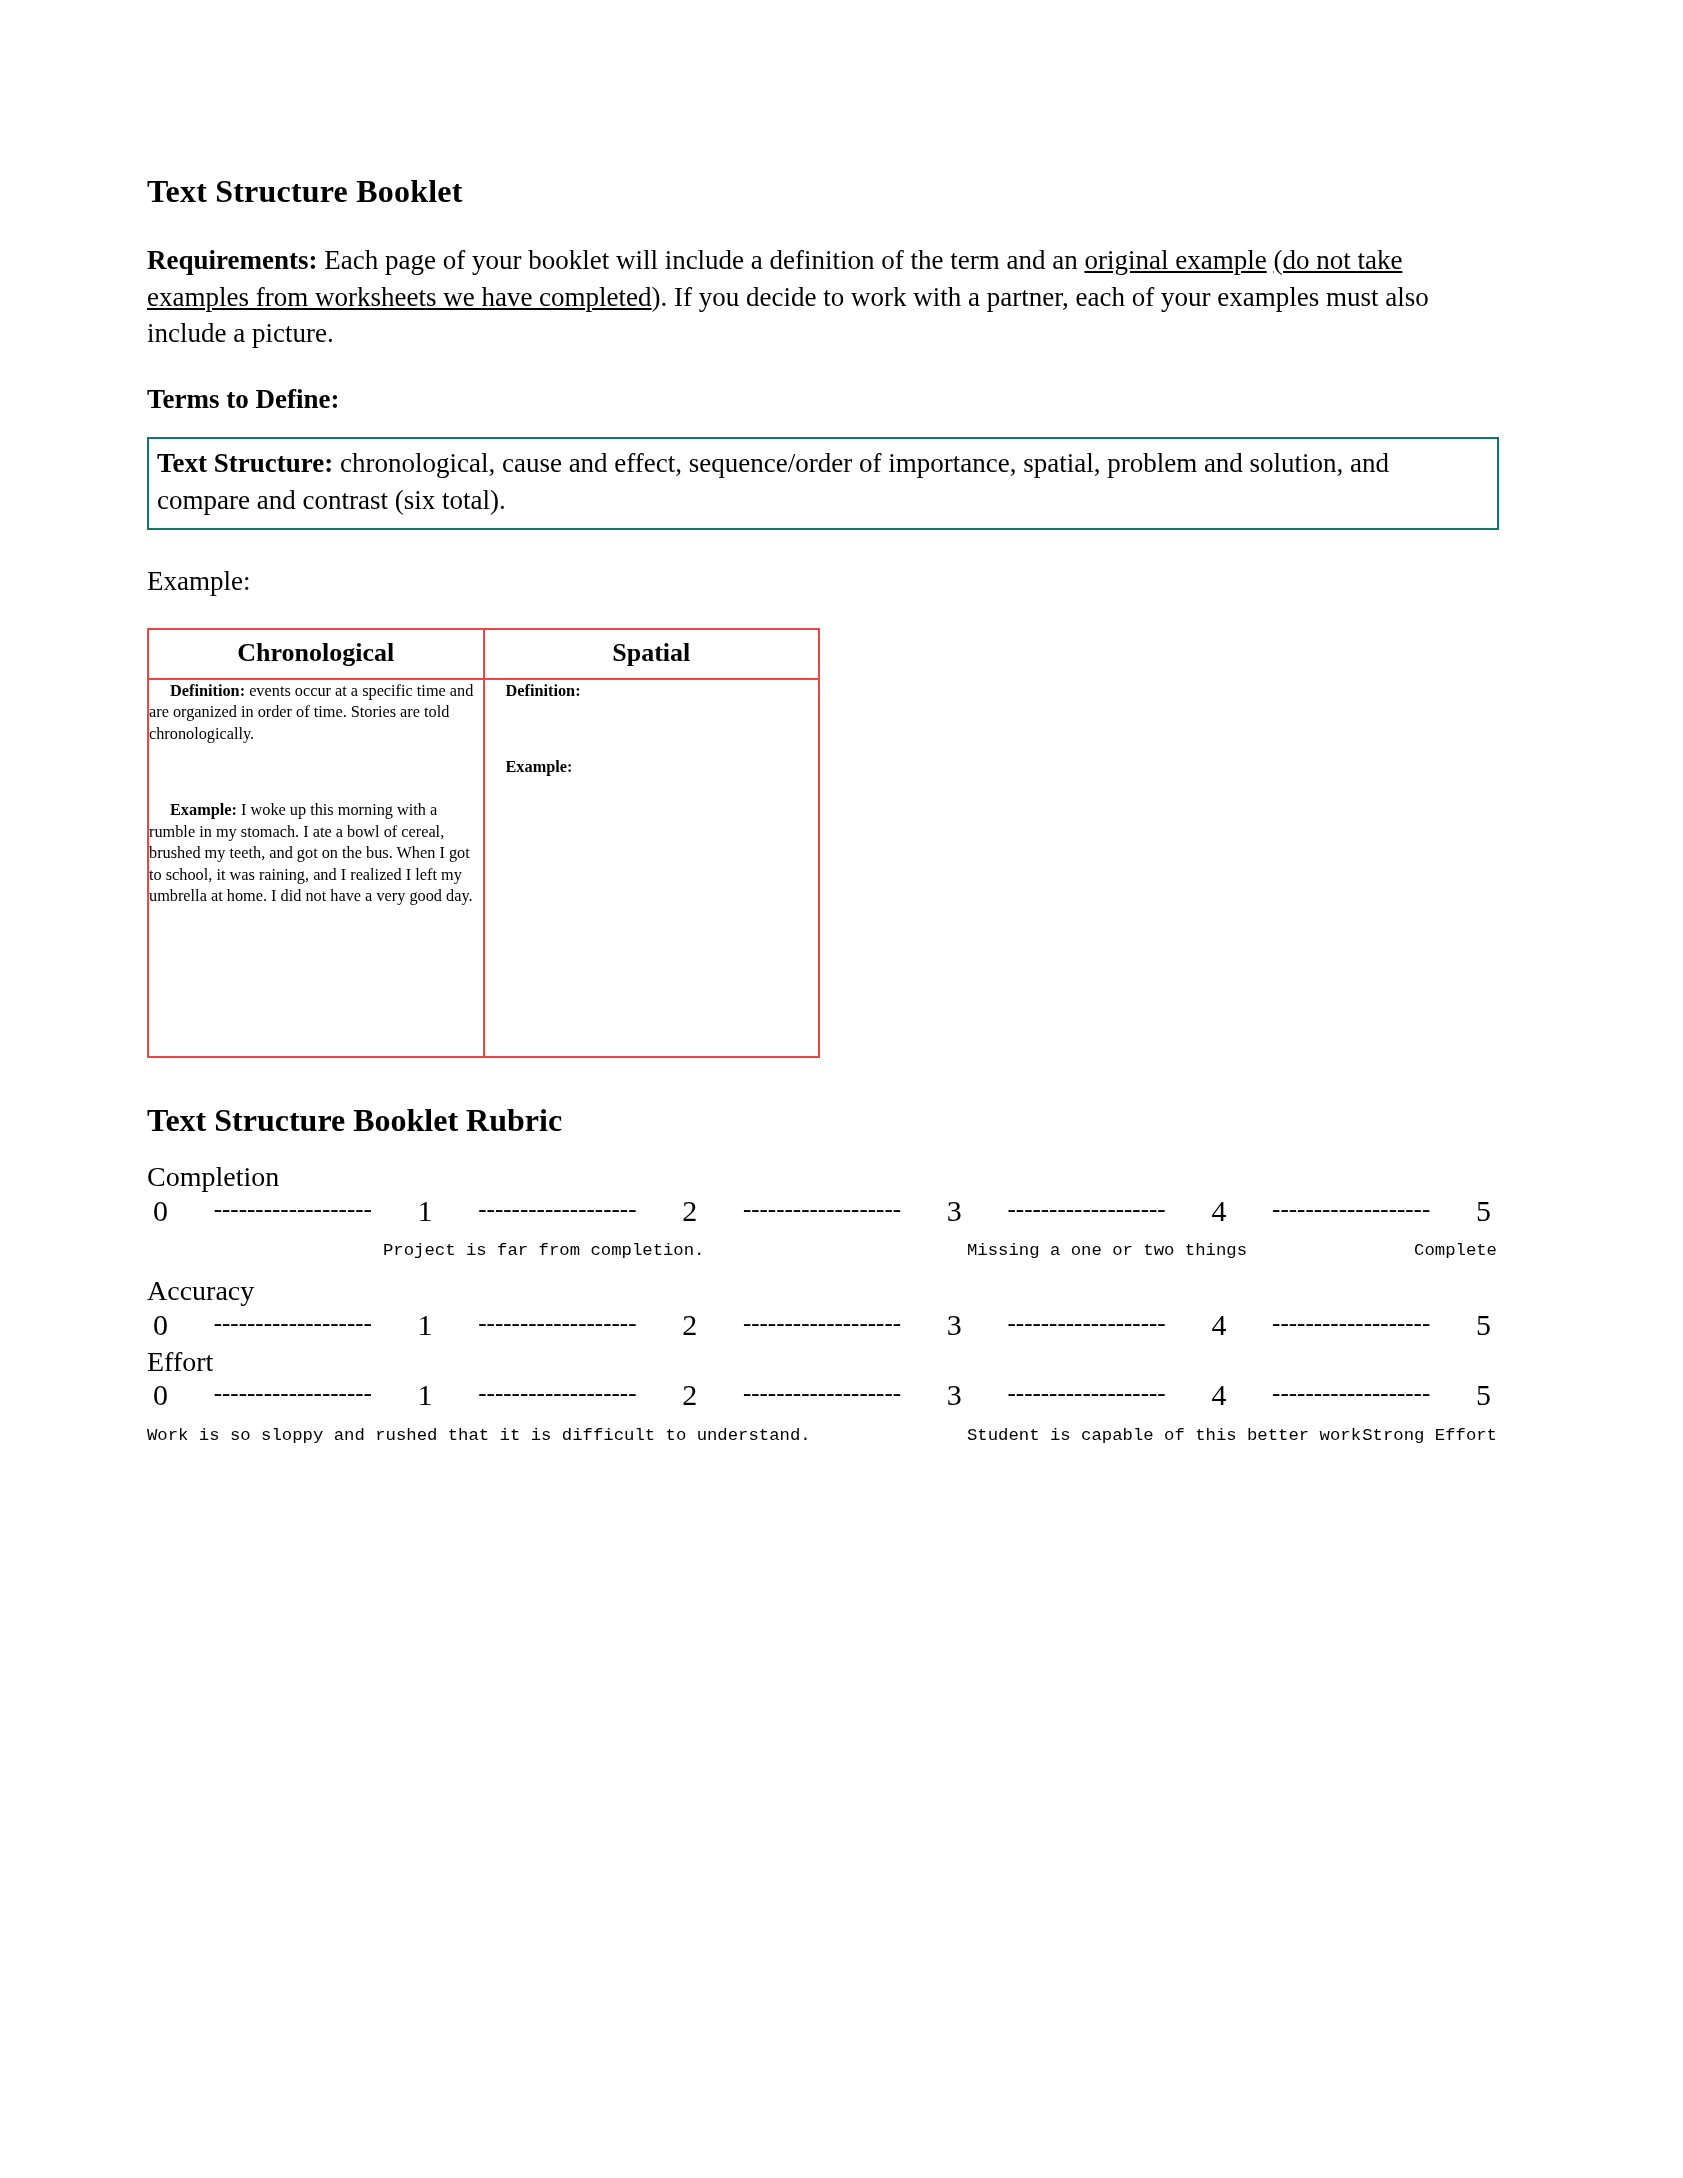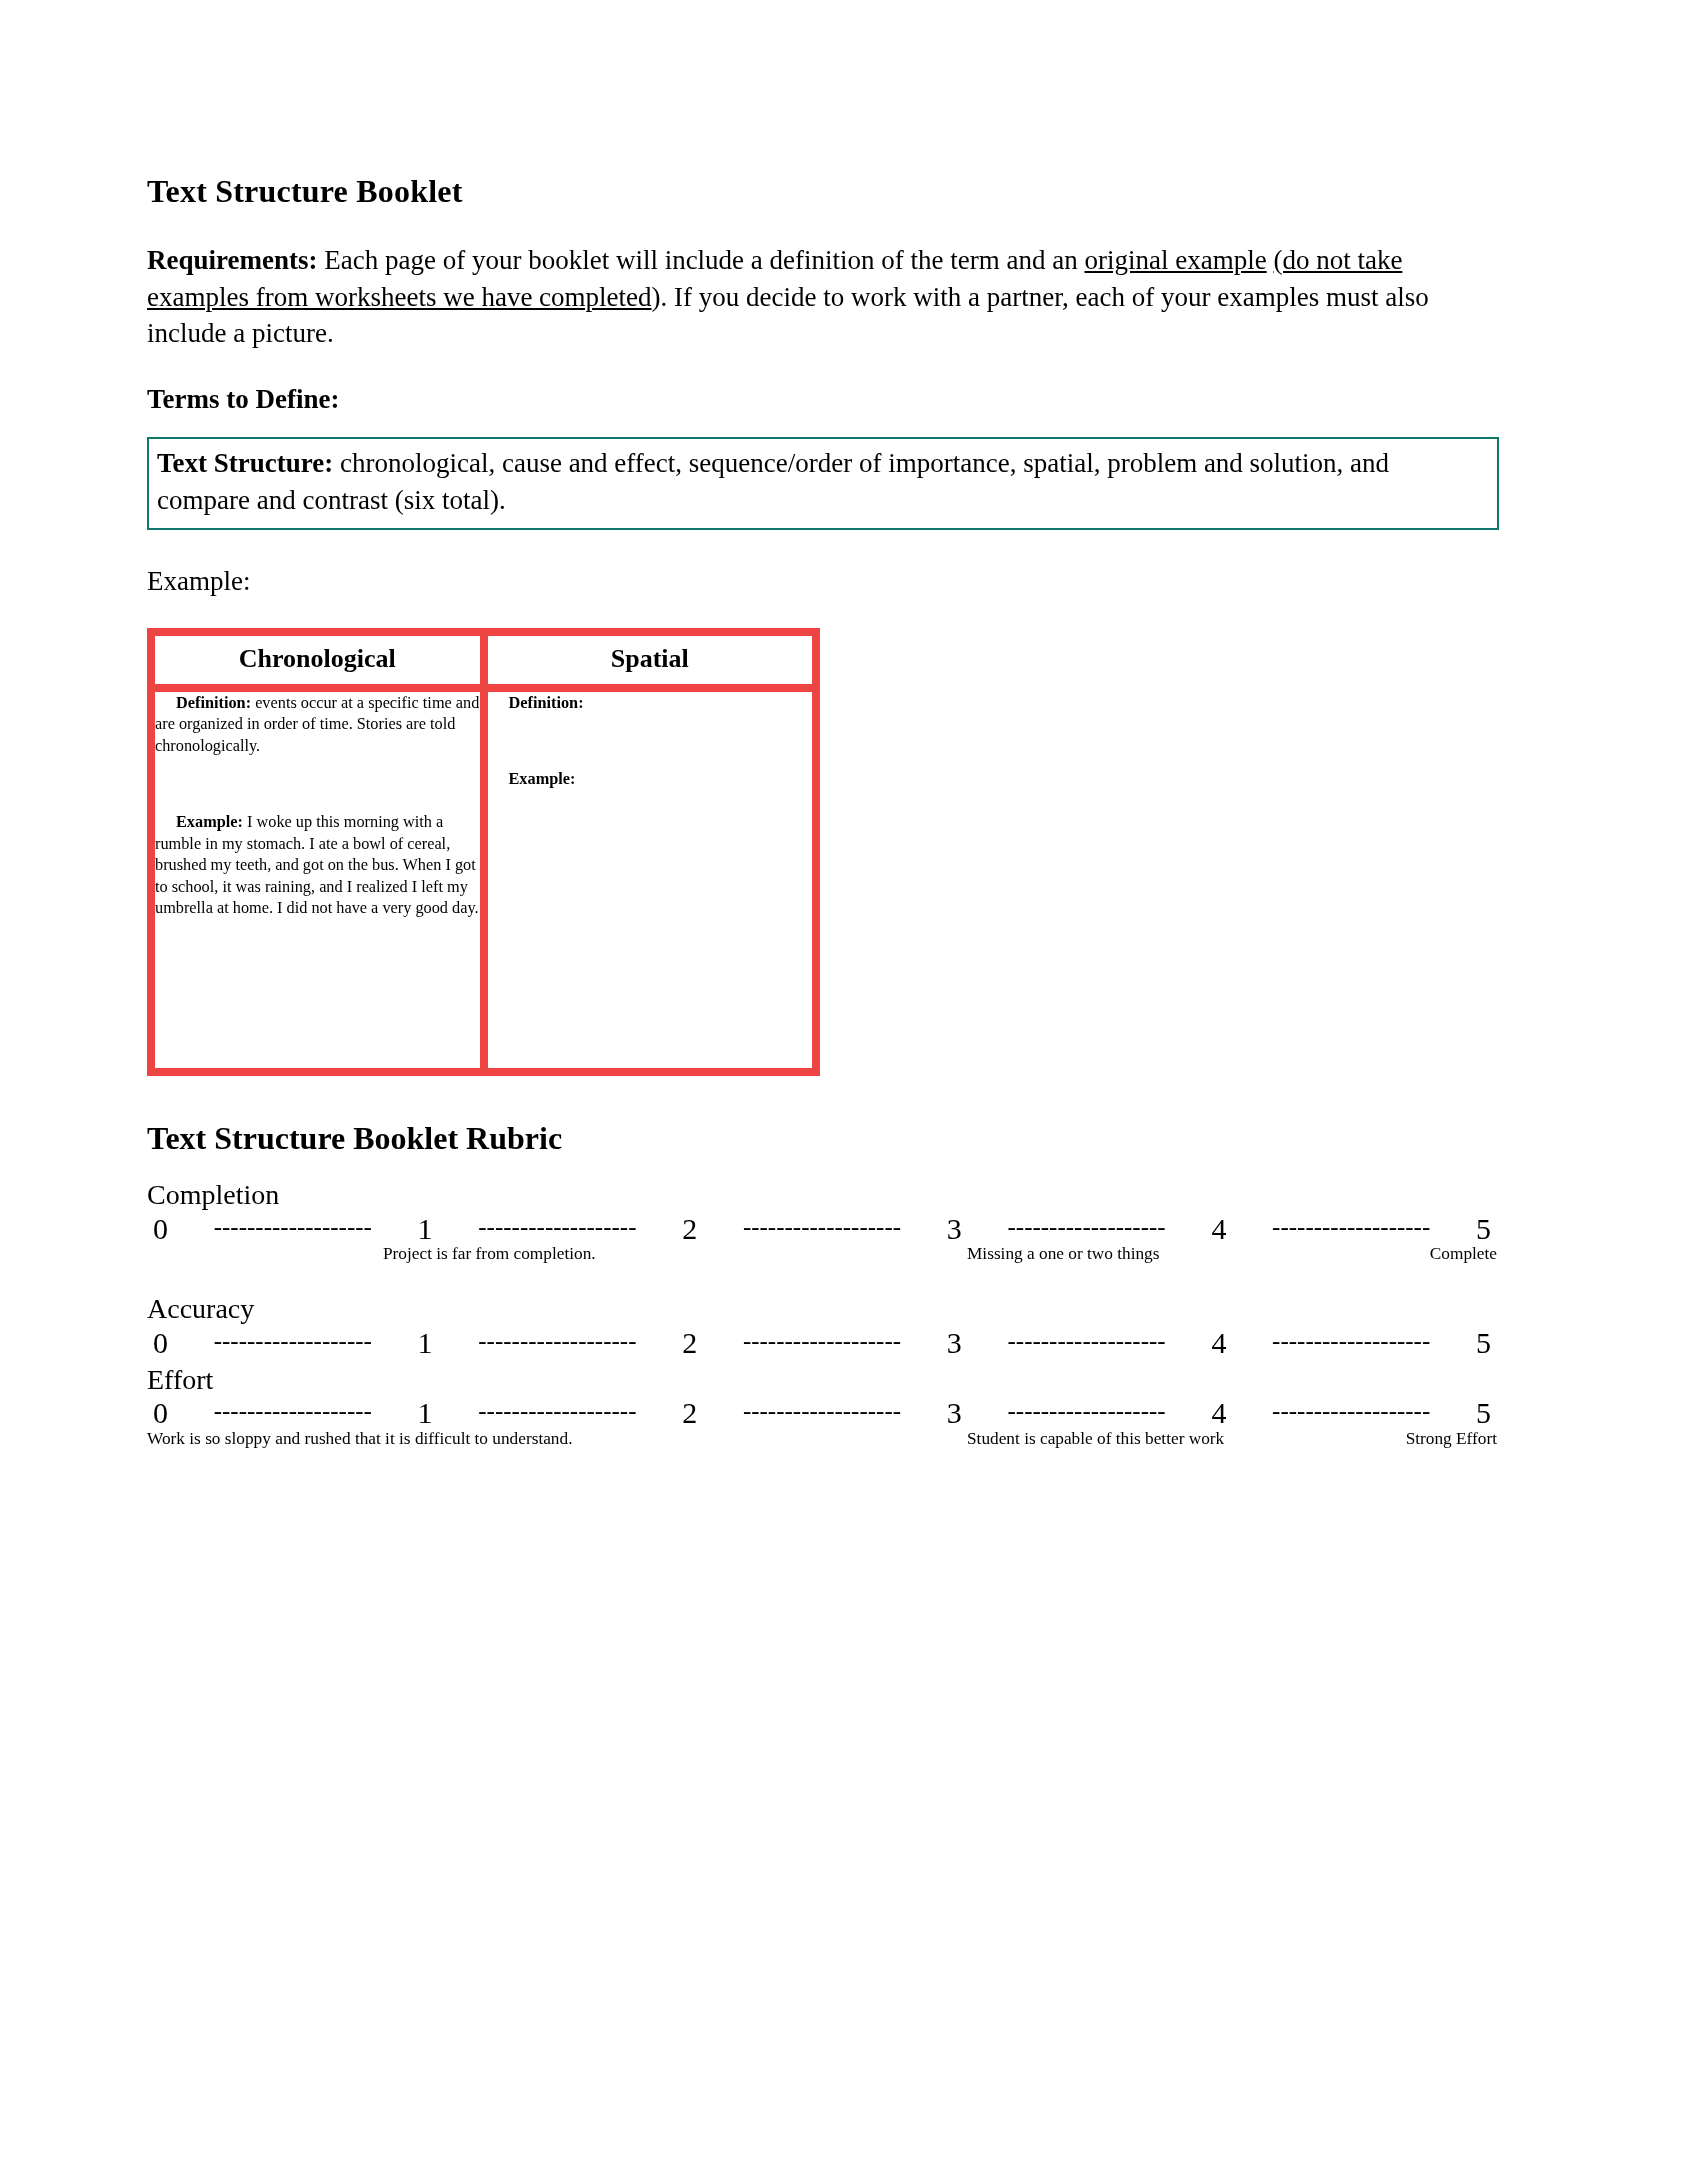--- a/index.html
+++ b/index.html
@@ -84,21 +84,21 @@
   }
 
   
   .ex-table {
     border-collapse: collapse;
     width: 673px;
     table-layout: fixed;
     margin: 0 0 44px 0;
   }
   .ex-table td, .ex-table th {
-    border: 8px solid #ef4444;
+    border: 2px solid #ef4444;
     vertical-align: top;
     padding: 0;
   }
   .ex-table th {
     text-align: center;
     font-size: 26px;
     font-weight: bold;
     padding: 8px 4px 10px 4px;
     border-bottom: none;
   }
@@ -145,21 +145,21 @@
     top: -4px;
   }
   .captions {
     position: relative;
     width: 1350px;
     height: 26px;
     font-size: 17.3px;
     line-height: 1.2;
     margin-bottom: 22px;
   }
-  .cap { position: absolute; top: 0; white-space: nowrap; }
+  .cap { position: absolute; top: 15px; white-space: nowrap; font-family: Liberation Mono, monospace; }
   .cap-a { left: 236px; }
   .cap-a0 { left: 0px; }
   .cap-b { left: 820px; }
   .cap-c { right: 0px; }
 </style>
 </head>
 <body>
 
 <div class="page">
   <div class="content">

